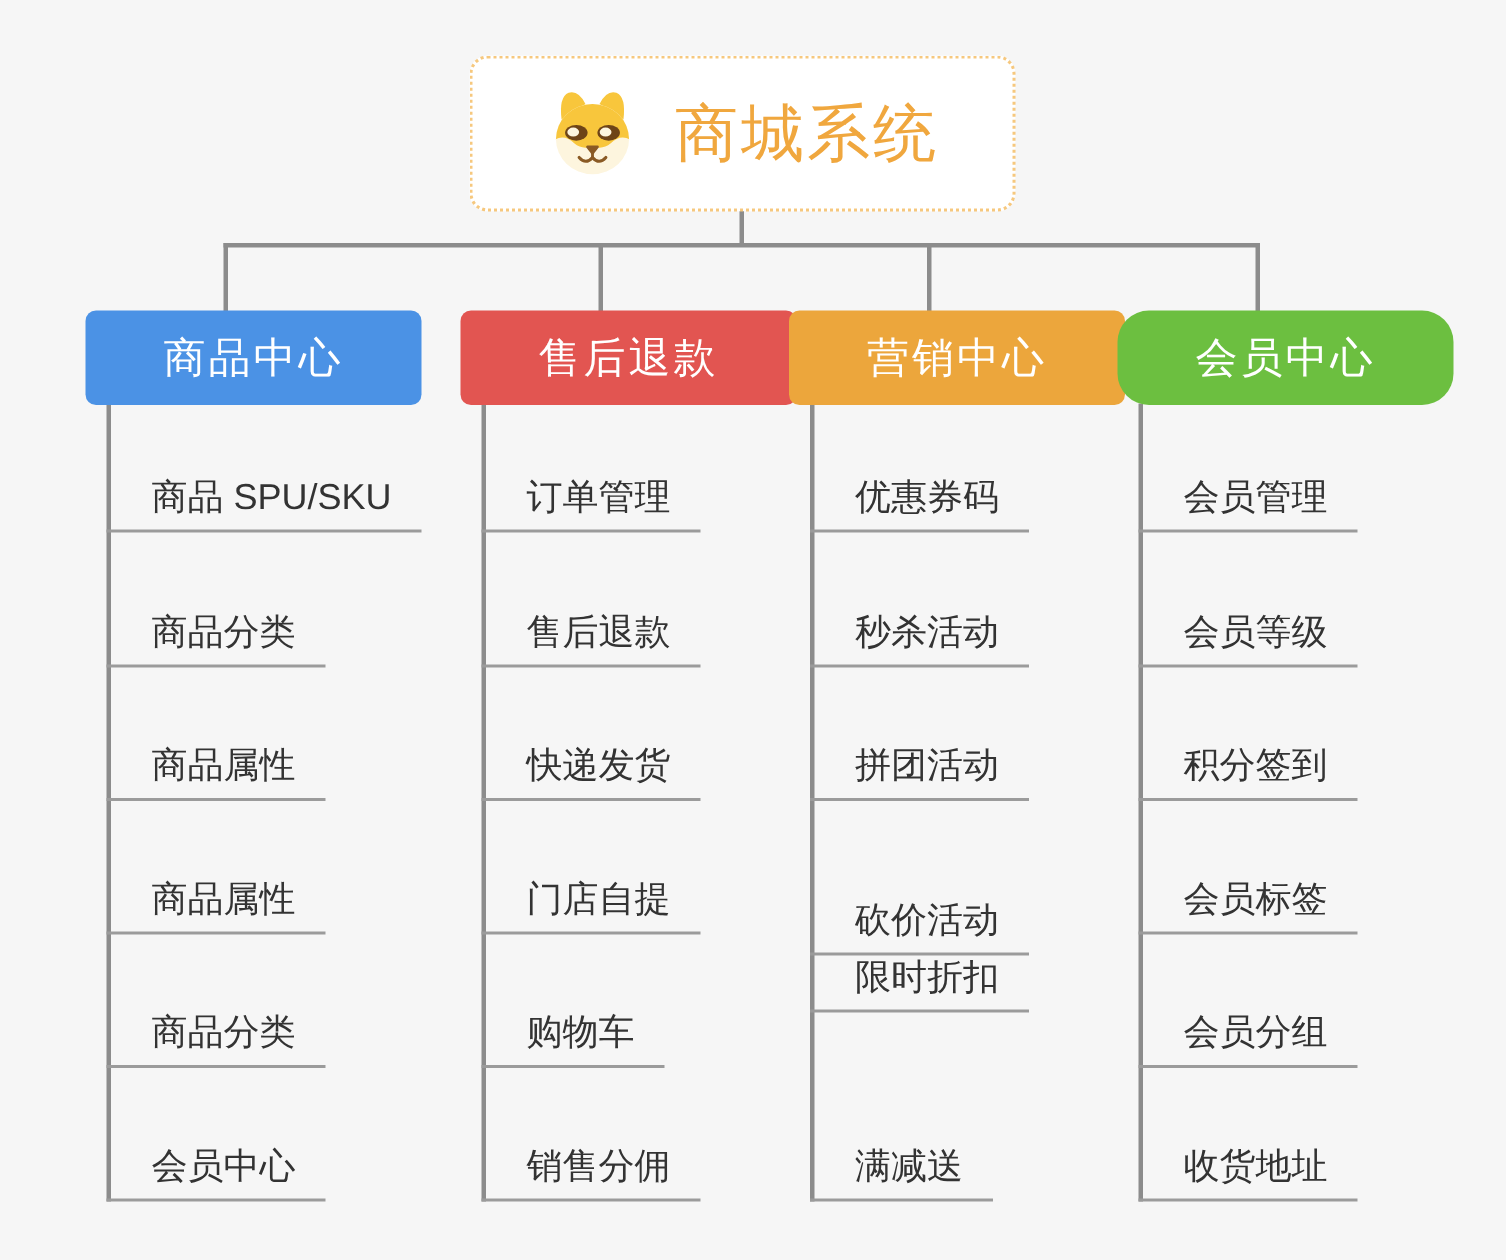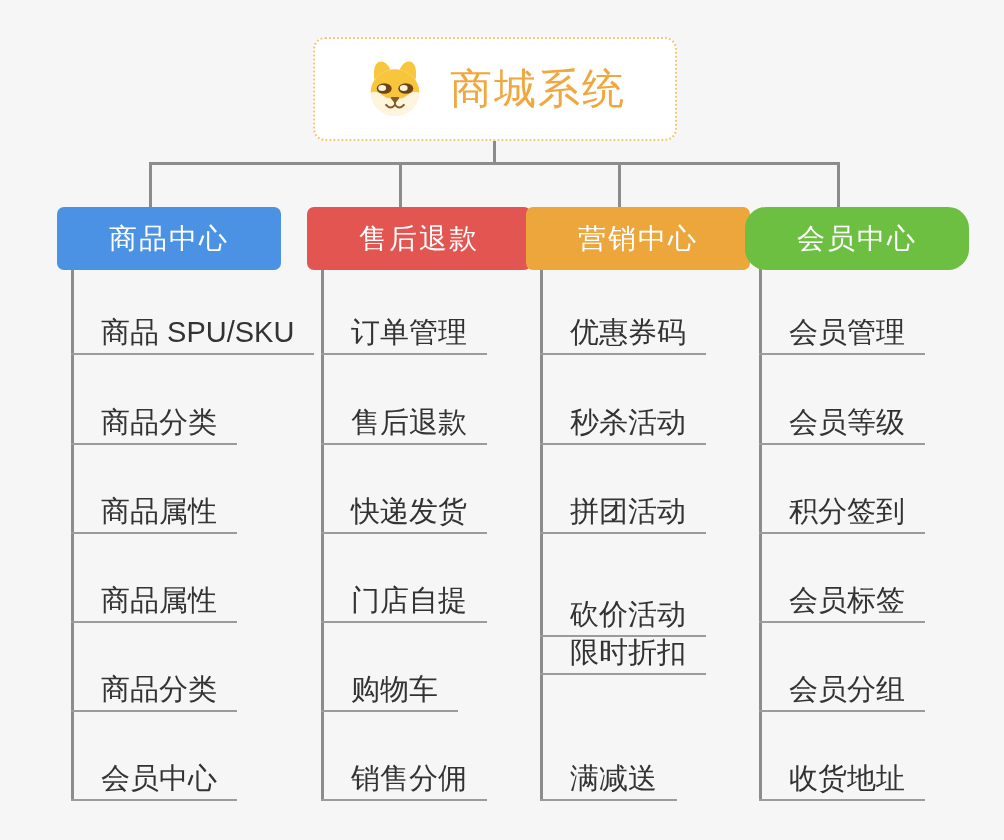--- a/index.html
+++ b/index.html
@@ -16,21 +16,21 @@
         background:#ffffff;border:2px dotted #f6c87e;border-radius:12px;
         display:flex;align-items:center;justify-content:center;gap:24px;box-sizing:border-box;}
   .root-title{font-size:42px;letter-spacing:2px;font-weight:400;}
 
   
   .branch{position:absolute;top:207px;width:224px;height:63px;border-radius:7px;
           display:flex;align-items:center;justify-content:center;}
   .branch span{color:#ffffff;font-size:28px;letter-spacing:2px;}
 
   
-  .leaf{position:absolute;white-space:nowrap;color:#333333;font-size:29px;line-height:28px;
+  .leaf{position:absolute;white-space:nowrap;color:#333333;font-size:24px;line-height:28px;
         padding:0 20px 7px 30px;border-bottom:2px solid #9b9b9b;}
 </style>
 </head>
 <body>
 
 <div class="canvas">
 
   <div class="conn v" style="left:493px;top:140px;height:24px"></div>
   <div class="conn h" style="left:149px;top:162px;width:691px"></div>
   <div class="conn v" style="left:149px;top:162px;height:46px"></div>

